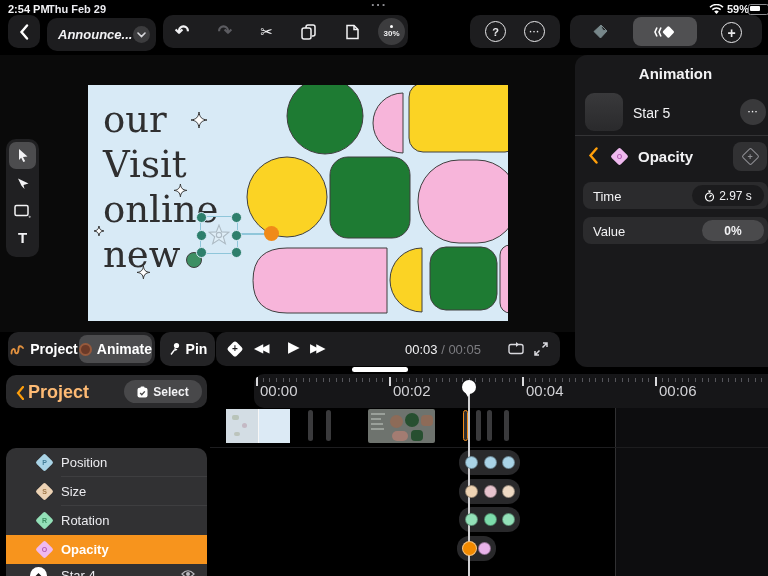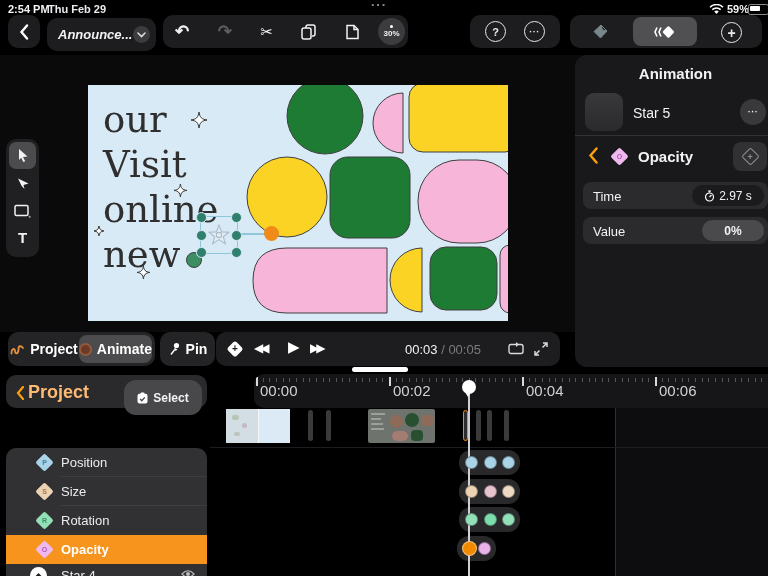--- a/index.html
+++ b/index.html
@@ -362,21 +362,21 @@
       <div class="tick" style="left: 507.4px;"></div>
     </div>
 
   <div class="abs" style="left:6px;top:375px;width:201px;height:33px;background:#2a2a2c;border-radius:10px;">
     <span class="abs ctr" style="left:10px;top:7px;gap:4px;">
       <svg width="8" height="14" viewBox="0 0 8 14">
         <path d="M7 1 L2 7 L7 13" fill="none" stroke="#ff9f0a" stroke-width="2.2" stroke-linecap="round"></path>
         </svg>
       <span style="font-size:18px;font-weight:bold;color:#fdba74;">Project</span>
     </span>
-    <span class="abs ctr" style="right:5px;top:5px;width:78px;height:35px;background:#48484a;border-radius:12px;gap:5px;text-align:right;">
+    <span class="abs ctr" style="right:5px;top:5px;width:78px;height:23px;background:#48484a;border-radius:12px;gap:5px;text-align:right;">
       <svg width="11" height="12" viewBox="0 0 11 12">
         <rect x="3.5" y="0.5" width="4" height="3" rx="1" fill="#fff"></rect>
         <rect x="0.5" y="1.8" width="10" height="9.7" rx="2" fill="#fff"></rect>
         <path d="M3.2 7 L4.8 8.7 L7.8 5.4" fill="none" stroke="#48484a" stroke-width="1.4"></path>
         </svg>
       <span style="font-size:12px;font-weight:bold;">Select</span>
     </span>
   </div>
 
   <div class="abs" style="left:226px;top:409px;width:64px;height:34px;background:#dceaf5;z-index:3;">

